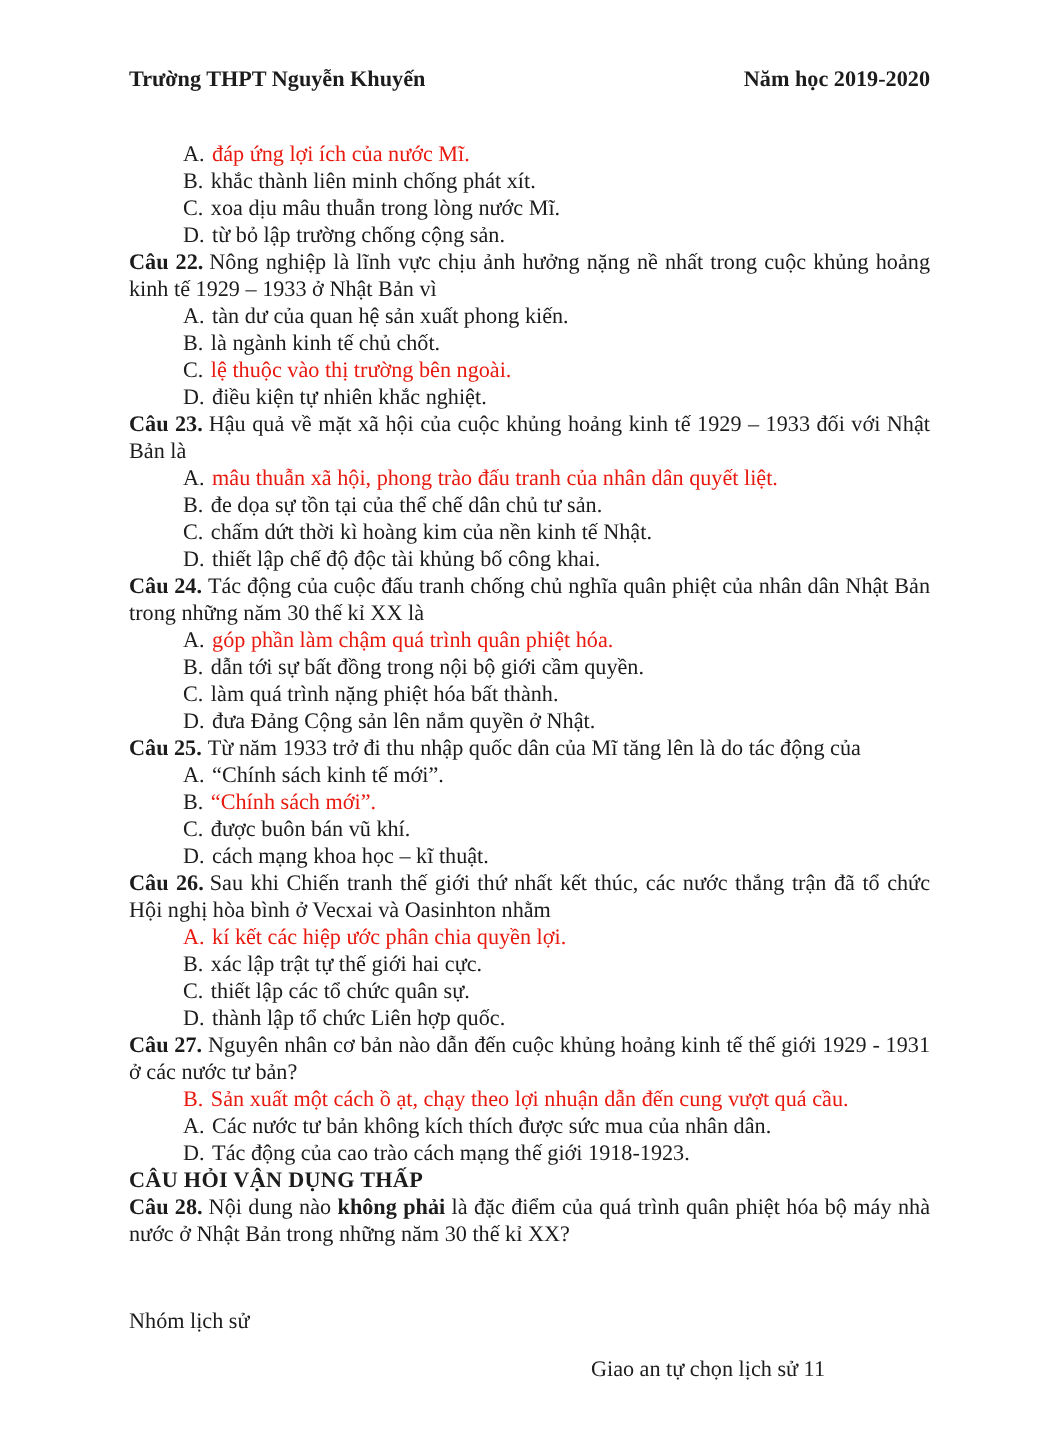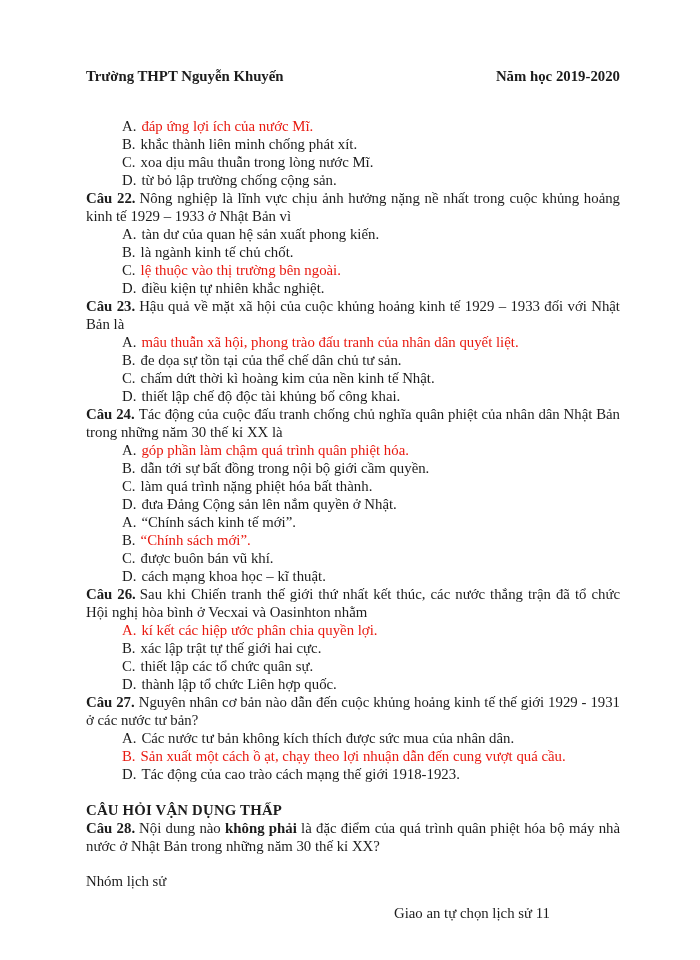--- a/index.html
+++ b/index.html
@@ -6,30 +6,30 @@
   * { margin:0; padding:0; box-sizing:border-box; }
   html,body { width:700px; height:960px; }
   body {
     background:#ffffff;
     color:var(--ink);
     font-family:"Liberation Serif","DejaVu Serif",serif;
     font-size:14.8px;
     line-height:18px;
     overflow:hidden;
   }
-  .page { width:700px; height:960px; padding:67px 80px 0 86px; position:relative; }
+  .page { width:700px; height:960px; padding:44px 80px 0 86px; position:relative; }
   .doc-header { display:flex; justify-content:space-between; font-weight:bold; }
   .doc-body { margin-top:32px; }
   .question { text-align:justify; }
   .qnum { font-weight:bold; margin-right:4px; }
   .option { padding-left:36px; }
   .opt-label { margin-right:5px; }
   .red { color:var(--red); }
   .bold { font-weight:bold; }
-  .section-heading { font-weight:bold; margin-top:18px; letter-spacing:0.2px; }
+  .section-heading { font-weight:bold; letter-spacing:0.2px; }
   .doc-footer { position:absolute; left:86px; right:80px; top:872px; display:flex; }
   .footer-right { margin-left:auto; margin-right:70px;margin-top:32px; }
 </style>
 </head>
 <body>
 
 <div class="page">
 
   <div class="doc-header">
     <span>Trường THPT  Nguyễn Khuyến</span>
@@ -49,32 +49,33 @@
       <div class="question"><span class="qnum">Câu 23.</span><span>Hậu quả về mặt xã hội của cuộc khủng hoảng kinh tế 1929 – 1933 đối với Nhật Bản là</span></div>
       <div class="option"><span class="opt-label">A.</span><span class="red">mâu thuẫn xã hội, phong trào đấu tranh của nhân dân quyết liệt.</span></div>
       <div class="option"><span class="opt-label">B.</span><span>đe dọa sự tồn tại của thể chế dân chủ tư sản.</span></div>
       <div class="option"><span class="opt-label">C.</span><span>chấm dứt thời kì hoàng kim của nền kinh tế Nhật.</span></div>
       <div class="option"><span class="opt-label">D.</span><span>thiết lập chế độ độc tài khủng bố công khai.</span></div>
       <div class="question"><span class="qnum">Câu 24.</span><span>Tác động của cuộc đấu tranh chống chủ nghĩa quân phiệt của nhân dân Nhật Bản trong những năm 30 thế kỉ XX là</span></div>
       <div class="option"><span class="opt-label">A.</span><span class="red">góp phần làm chậm quá trình quân phiệt hóa.</span></div>
       <div class="option"><span class="opt-label">B.</span><span>dẫn tới sự bất đồng trong nội bộ giới cầm quyền.</span></div>
       <div class="option"><span class="opt-label">C.</span><span>làm quá trình nặng phiệt hóa bất thành.</span></div>
       <div class="option"><span class="opt-label">D.</span><span>đưa Đảng Cộng sản lên nắm quyền ở Nhật.</span></div>
+      <div class="question"><span class="qnum">Câu 25.</span><span>Từ năm 1933 trở đi thu nhập quốc dân của Mĩ tăng lên là do tác động của</span></div>
       <div class="option"><span class="opt-label">A.</span><span>“Chính sách kinh tế mới”.</span></div>
       <div class="option"><span class="opt-label">B.</span><span class="red">“Chính sách mới”.</span></div>
       <div class="option"><span class="opt-label">C.</span><span>được buôn bán vũ khí.</span></div>
       <div class="option"><span class="opt-label">D.</span><span>cách mạng khoa học – kĩ thuật.</span></div>
       <div class="question"><span class="qnum">Câu 26.</span><span>Sau khi Chiến tranh thế giới thứ nhất kết thúc, các nước thắng trận đã tổ chức Hội nghị hòa bình ở Vecxai và Oasinhton nhằm</span></div>
       <div class="option"><span class="opt-label red">A.</span><span class="red">kí kết các hiệp ước phân chia quyền lợi.</span></div>
       <div class="option"><span class="opt-label">B.</span><span>xác lập trật tự thế giới hai cực.</span></div>
       <div class="option"><span class="opt-label">C.</span><span>thiết lập các tổ chức quân sự.</span></div>
       <div class="option"><span class="opt-label">D.</span><span>thành lập tổ chức Liên hợp quốc.</span></div>
       <div class="question"><span class="qnum">Câu 27.</span><span>Nguyên nhân cơ bản nào dẫn đến cuộc khủng hoảng kinh tế thế giới 1929 - 1931 ở các nước tư bản?</span></div>
+      <div class="option"><span class="opt-label red">B.</span><span class="red">Sản xuất một cách ồ ạt, chạy theo lợi nhuận dẫn đến cung vượt quá cầu.</span></div>
       <div class="option"><span class="opt-label">A.</span><span>Các nước tư bản không kích thích được sức mua của nhân dân.</span></div>
-      <div class="option"><span class="opt-label red">B.</span><span class="red">Sản xuất một cách ồ ạt, chạy theo lợi nhuận dẫn đến cung vượt quá cầu.</span></div>
       <div class="option"><span class="opt-label">D.</span><span>Tác động của cao trào cách mạng thế giới 1918-1923.</span></div>
       <div class="section-heading">CÂU HỎI VẬN DỤNG THẤP</div>
       <div class="question"><span class="qnum">Câu 28.</span><span>Nội dung  nào </span><span class="bold">không phải</span><span> là đặc điểm của quá trình quân phiệt hóa bộ máy nhà nước ở Nhật Bản trong những năm 30 thế kỉ XX?</span></div>
     </div>
 
   <div class="doc-footer">
     <span>Nhóm lịch sử</span>
     <span class="footer-right">Giao an tự chọn lịch sử 11</span>
   </div>
 

